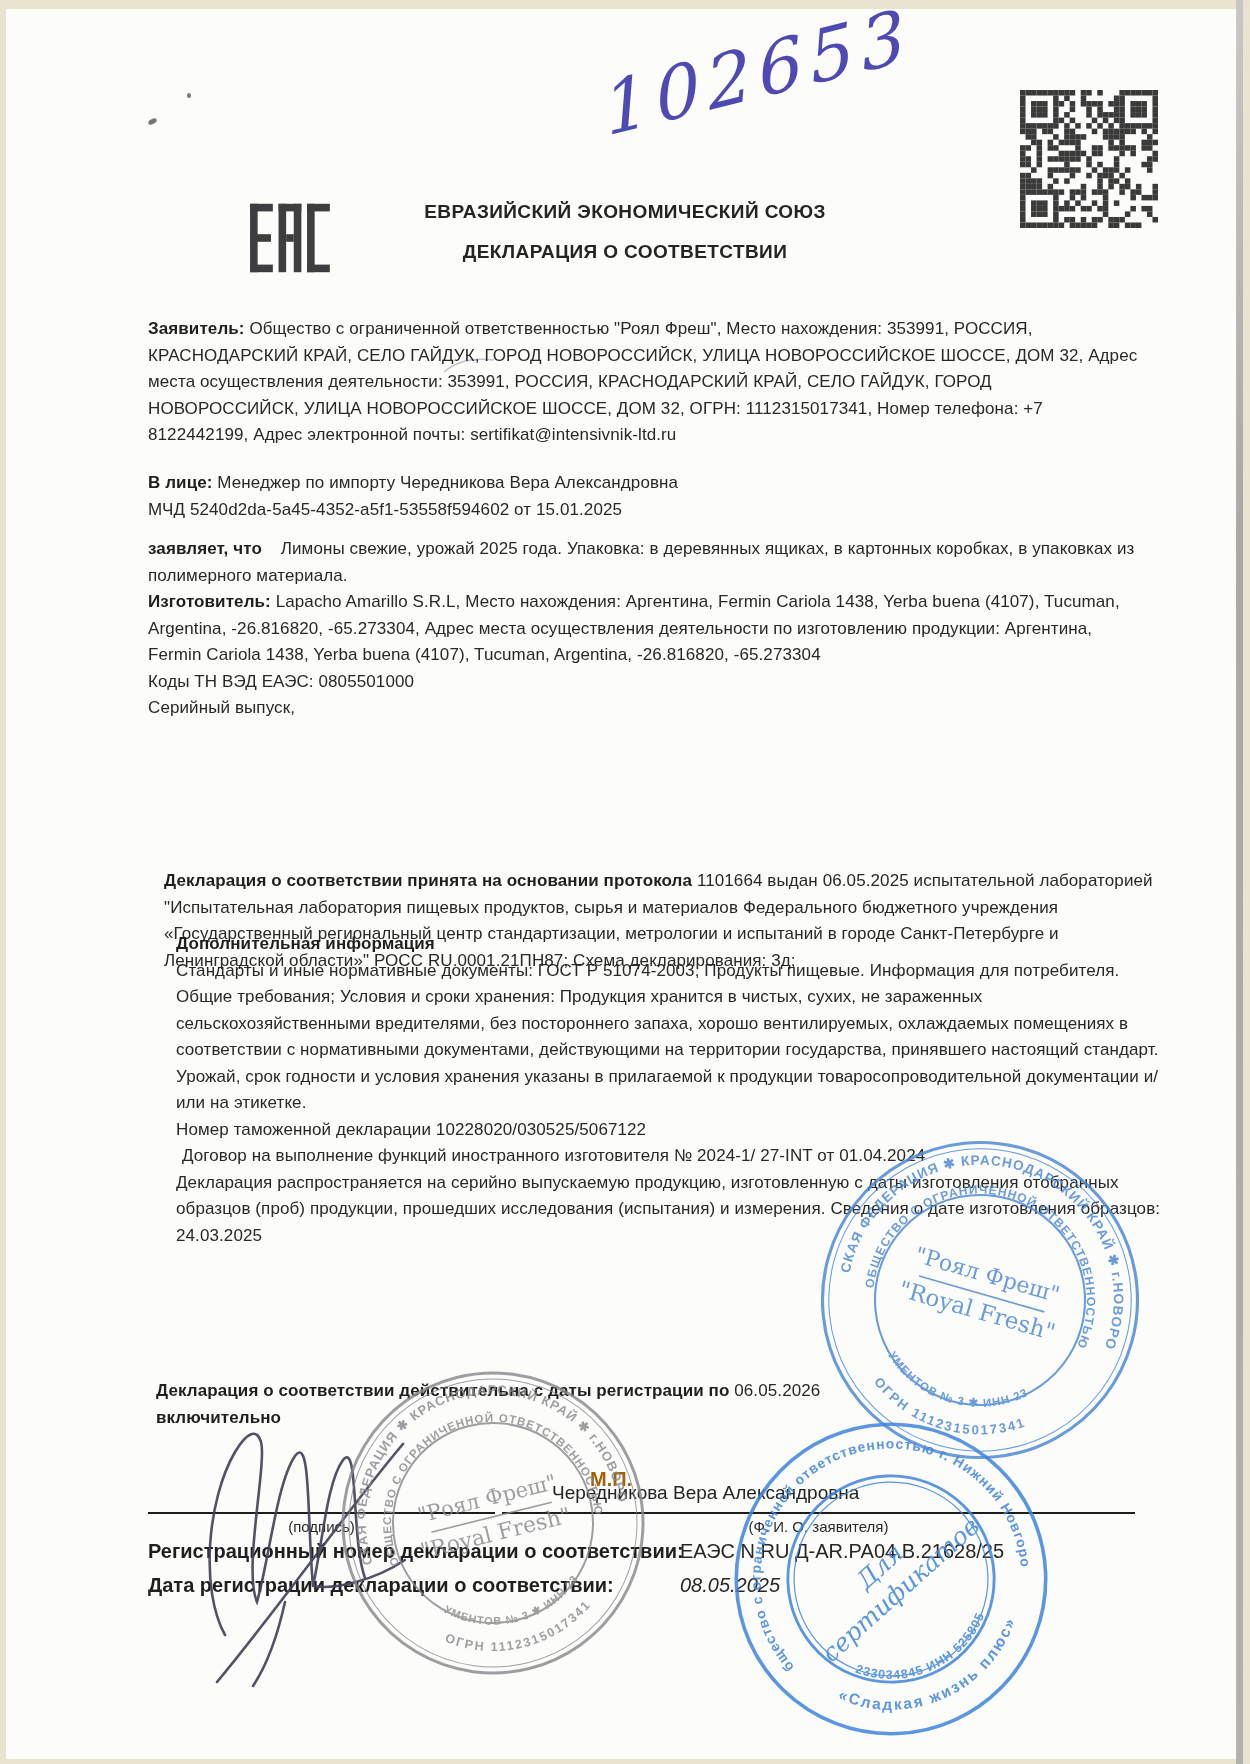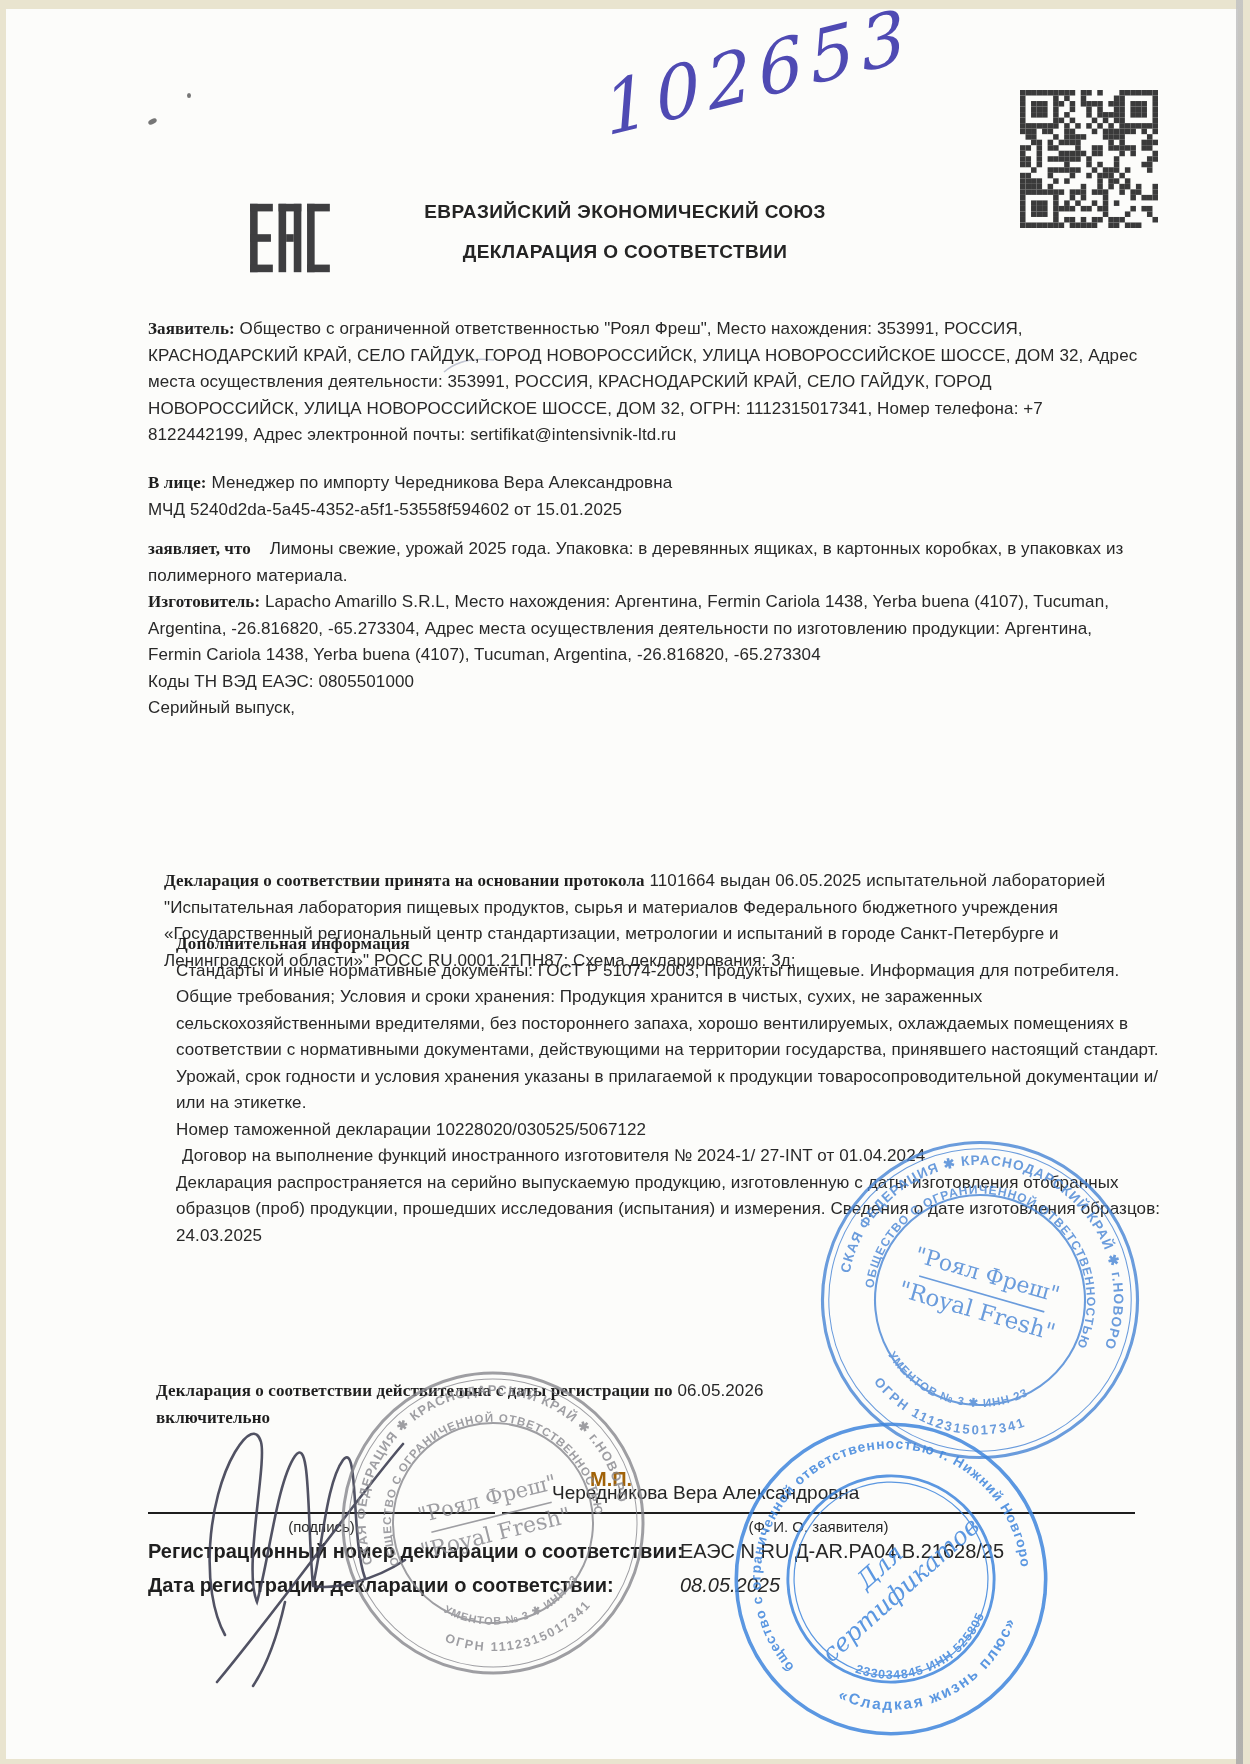--- a/index.html
+++ b/index.html
@@ -7,21 +7,21 @@
        font-family:"Liberation Sans",sans-serif;}
   #sheet{position:absolute;left:0;top:0;width:1250px;height:1764px;overflow:hidden;}
   #paper{position:absolute;left:6px;top:9px;right:12px;bottom:5px;background:#fcfcfa;}
   .scan-strip{position:absolute;left:1236px;top:0;width:7px;height:100%;
       background:linear-gradient(180deg,#c2c2c2,#9d9d9d 30%,#a8a8a8);opacity:.85;}
   .abs{position:absolute;}
   .title{left:150px;width:950px;text-align:center;font-weight:700;font-size:19px;
       letter-spacing:.4px;color:#242424;}
   .para{left:148px;width:992px;font-size:17px;line-height:26.5px;color:#282828;
       letter-spacing:.1px;}
-  .para b{font-weight:700;color:#1f1f1f;font-family:Liberation Serif, serif;}
+  .para b{font-weight:700;color:#1f1f1f;}
   .lead-gap{display:inline-block;width:14px;}
   .hand{font-family:"DejaVu Serif",serif;font-style:italic;font-size:72px;
       color:#3832aa;transform:rotate(-14deg) skewX(-8deg);letter-spacing:7px;opacity:.88;}
   .rule{border-top:2px solid #1d1d1d;height:0;}
   .caption{font-size:15px;color:#2a2a2a;text-align:center;}
   .reg-label{font-weight:700;font-size:20px;color:#1f1f1f;}
   .reg-value{font-size:20px;color:#262626;}
   .mp{font-weight:700;font-size:20px;color:#a16207;}
   .fio{font-size:19px;color:#242424;}
   svg{display:block;}

